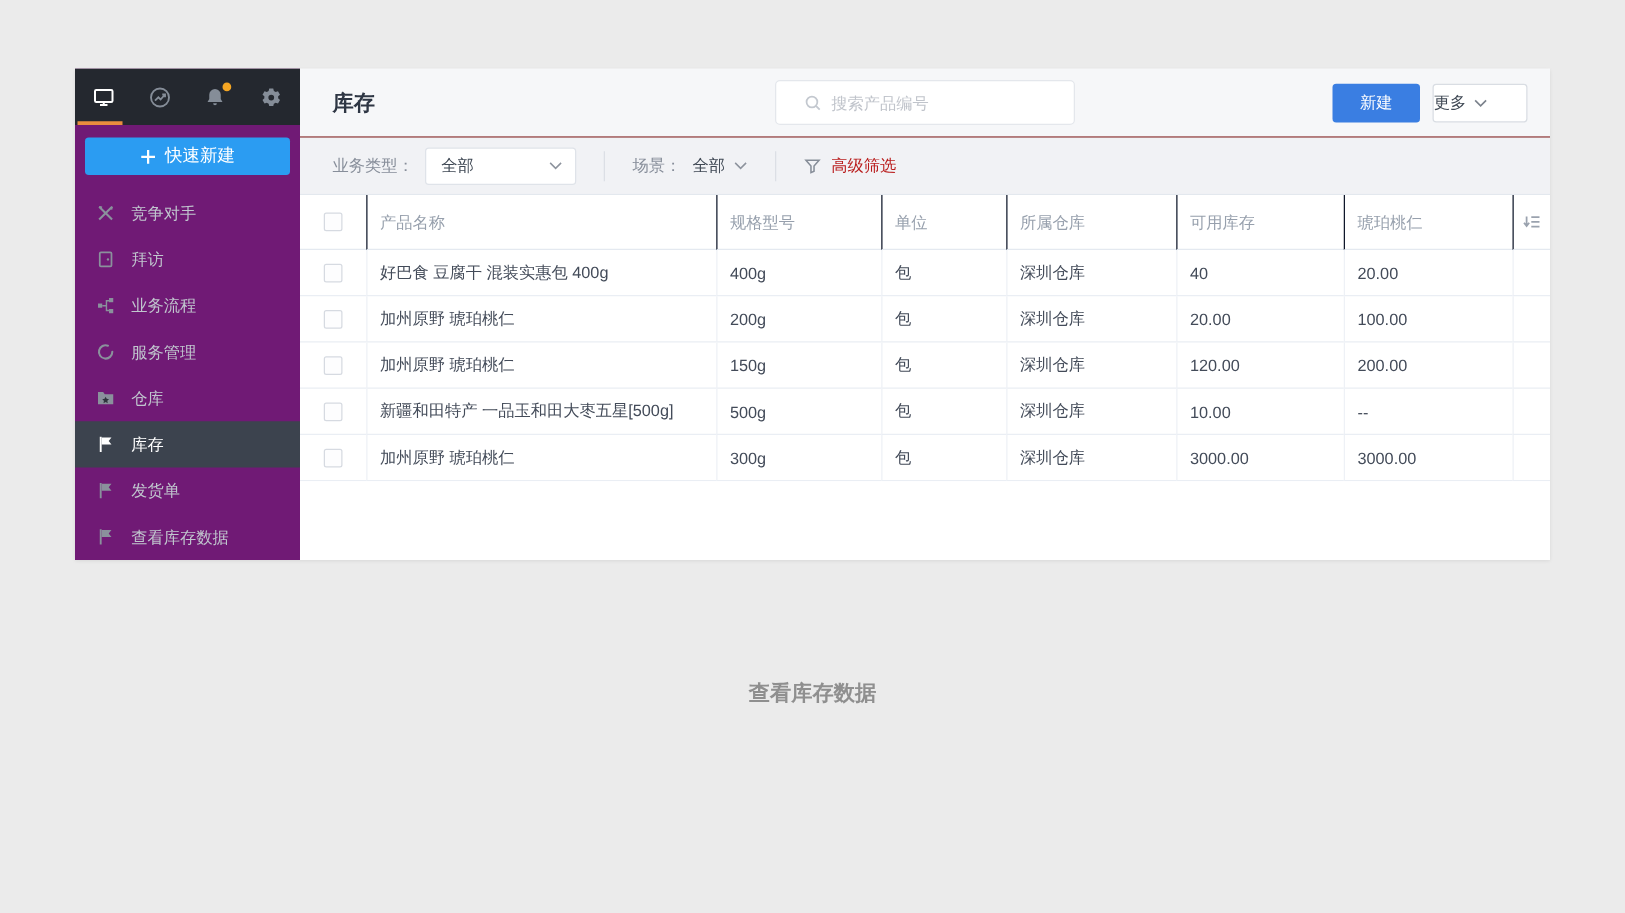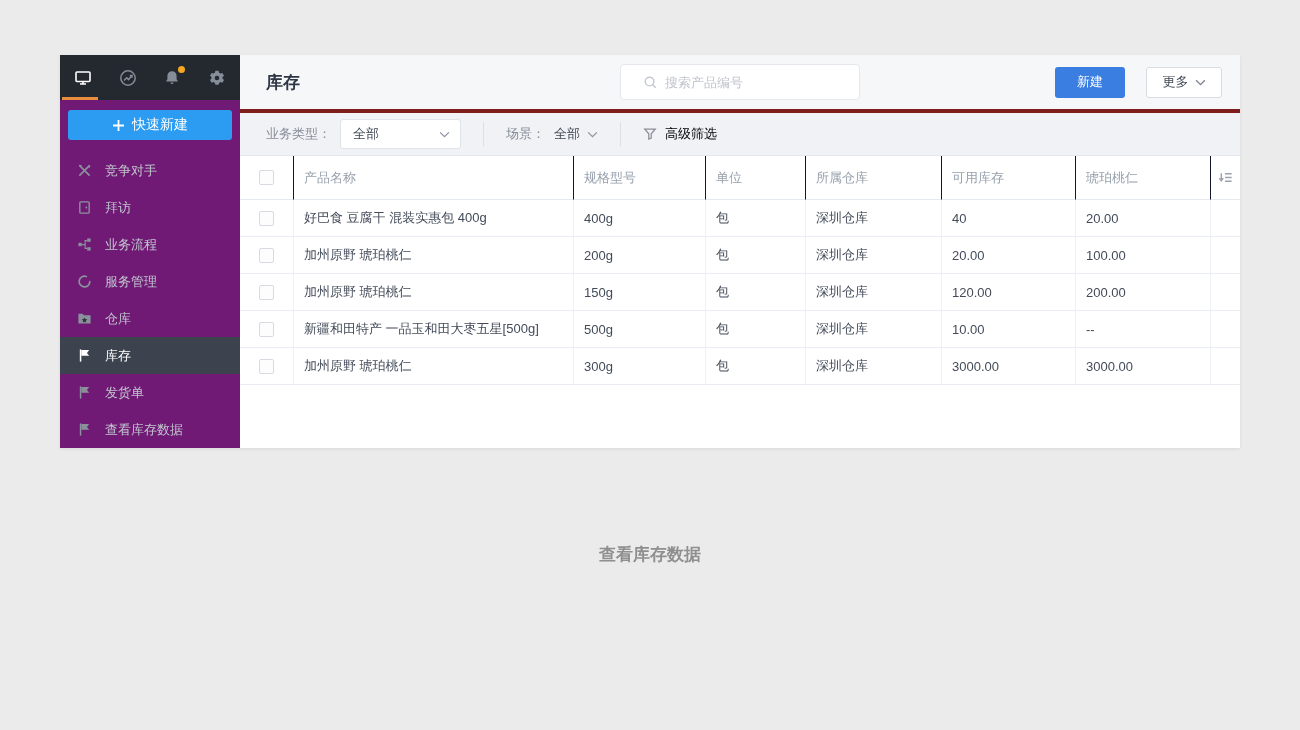--- a/index.html
+++ b/index.html
@@ -59,40 +59,39 @@
     font-family:inherit; background:transparent;
   }
   .searchbox input::placeholder { color:#c0c4cb; }
   .header-buttons { margin-left:auto; display:flex; gap:10px; }
   .btn-primary {
     width:70px; height:31px; background:#3a7ee2; color:#fff; border:none; border-radius:3px;
     font-size:13px; cursor:pointer; font-family:inherit;
   }
   .btn-default {
     width:76px; height:31px; background:#fff; color:#3f4854; border:1px solid #d9dde3; border-radius:3px;
-    font-size:13px; cursor:pointer; display:flex; align-items:center; justify-content:center; gap:6px;
+    font-size:13px; cursor:pointer; display:flex; align-items:center; justify-content:flex-start; gap:6px;
     font-family:inherit;
-    margin-left:11px;
   }
   .btn-default svg { color:#7b828c; }
 
   .filter-bar {
-    height:46px; background:#f1f2f5; border-top:4px solid #7f1d1d; flex:none;
+    height:46px; background:#f1f2f5; border-top:1px solid #7f1d1d; flex:none;
     display:flex; align-items:center; padding-left:26px; font-size:13px;
   }
   .flabel { color:#878e9a; }
   .select {
     margin-left:9px; width:121px; height:30px; background:#fff; border:1px solid #dfe3e9; border-radius:3px;
     display:flex; align-items:center; justify-content:space-between; padding:0 10px 0 12px;
     color:#3f4854; cursor:pointer;
   }
   .select svg, .scene-select svg { color:#8d939d; }
   .vdiv { width:1px; height:24px; background:#dcdfe5; margin:0 22px; }
   .scene-select { display:flex; align-items:center; gap:7px; margin-left:9px; color:#3f4854; cursor:pointer; }
-  .adv-filter { display:flex; align-items:center; gap:8px; color:#000000; cursor:pointer; }
+  .adv-filter { display:flex; align-items:center; gap:8px; color:#b91c1c; cursor:pointer; }
   .adv-filter svg { color:#868d98; }
 
   
   .table { flex:none; border-top:1px solid #e3e8ee; }
   .thead, .trow {
     display:grid;
     grid-template-columns:53px 280px 132px 100px 136px 134px 135px 30px;
   }
   .thead { height:44px; color:#97a0ad; }
   .trow { height:37px; color:#434b59; background:#fff; }

